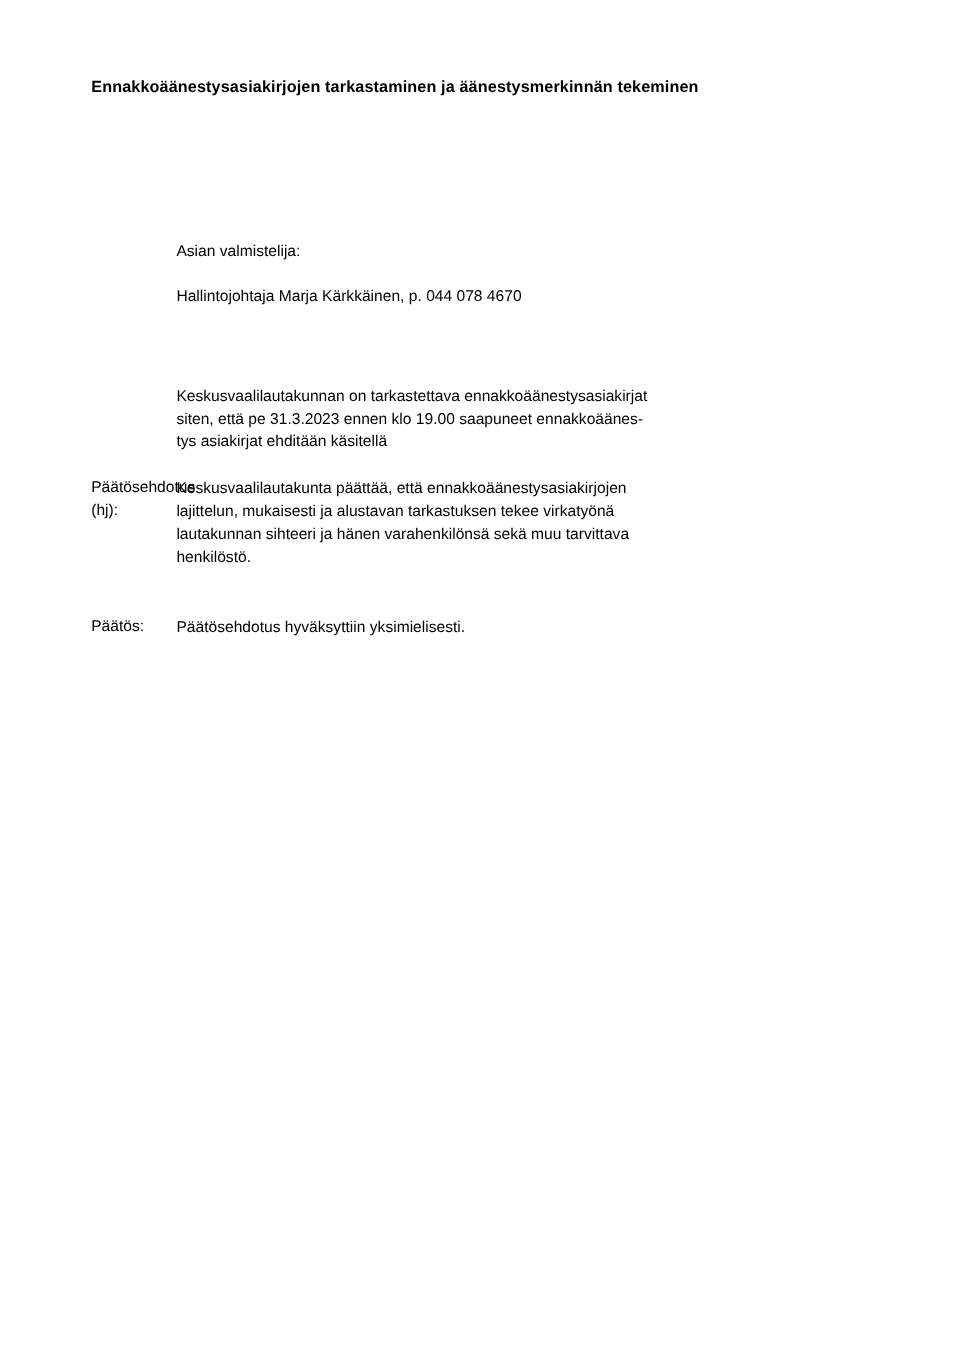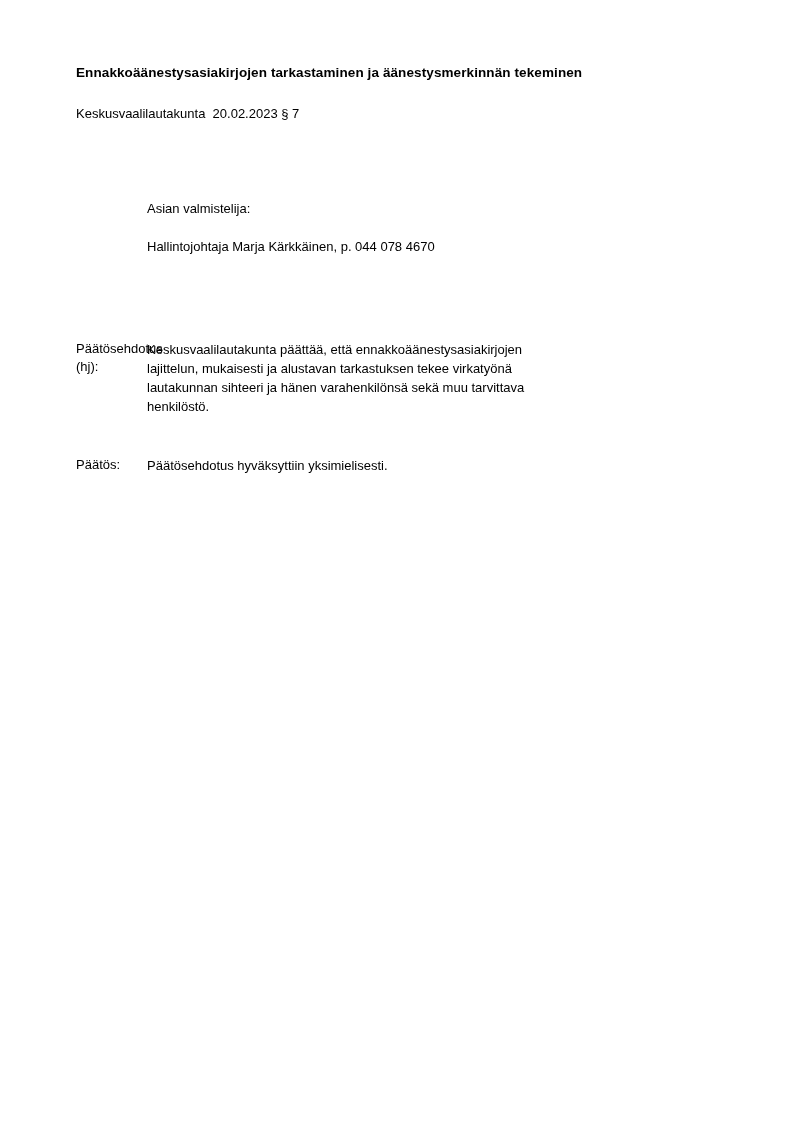--- a/index.html
+++ b/index.html
@@ -75,38 +75,43 @@
   .gap-lg { height: 24px; }
 </style>
 </head>
 <body>
 
 <div class="page">
 
   <div class="doc-title">Ennakkoäänestysasiakirjojen tarkastaminen ja äänestysmerkinnän tekeminen</div>
 
   <div class="meta-block">
-    <div class="meta-line">Keskusvaalilautakunta  20.02.2023 § 7</div>
   </div>
 
   <div class="rows">
 
     <div class="row">
       <div class="row-label"></div>
       <div class="row-body">
         <div>Asian valmistelija:</div>
         <div>Hallintojohtaja  Marja Kärkkäinen, p. 044 078 4670</div>
       </div>
     </div>
 
     <div class="gap-lg"></div>
 
 
     <div class="gap-md"></div>
 
+    <div class="row">
+      <div class="row-label"></div>
+      <div class="row-body">Keskusvaalilautakunnan   on tarkastettava  ennakkoäänestysasiakirjat
+siten, että pe 31.3.2023 ennen  klo 19.00 saapuneet  ennakkoäänes-
+tys asiakirjat  ehditään käsitellä</div>
+    </div>
 
     <div class="gap-md"></div>
 
     <div class="row">
       <div class="row-label">Päätösehdotus
 (hj):</div>
       <div class="row-body">Keskusvaalilautakunta  päättää, että ennakkoäänestysasiakirjojen
 lajittelun,  mukaisesti  ja alustavan  tarkastuksen  tekee virkatyönä
 lautakunnan   sihteeri  ja hänen  varahenkilönsä  sekä muu  tarvittava
 henkilöstö.</div>

